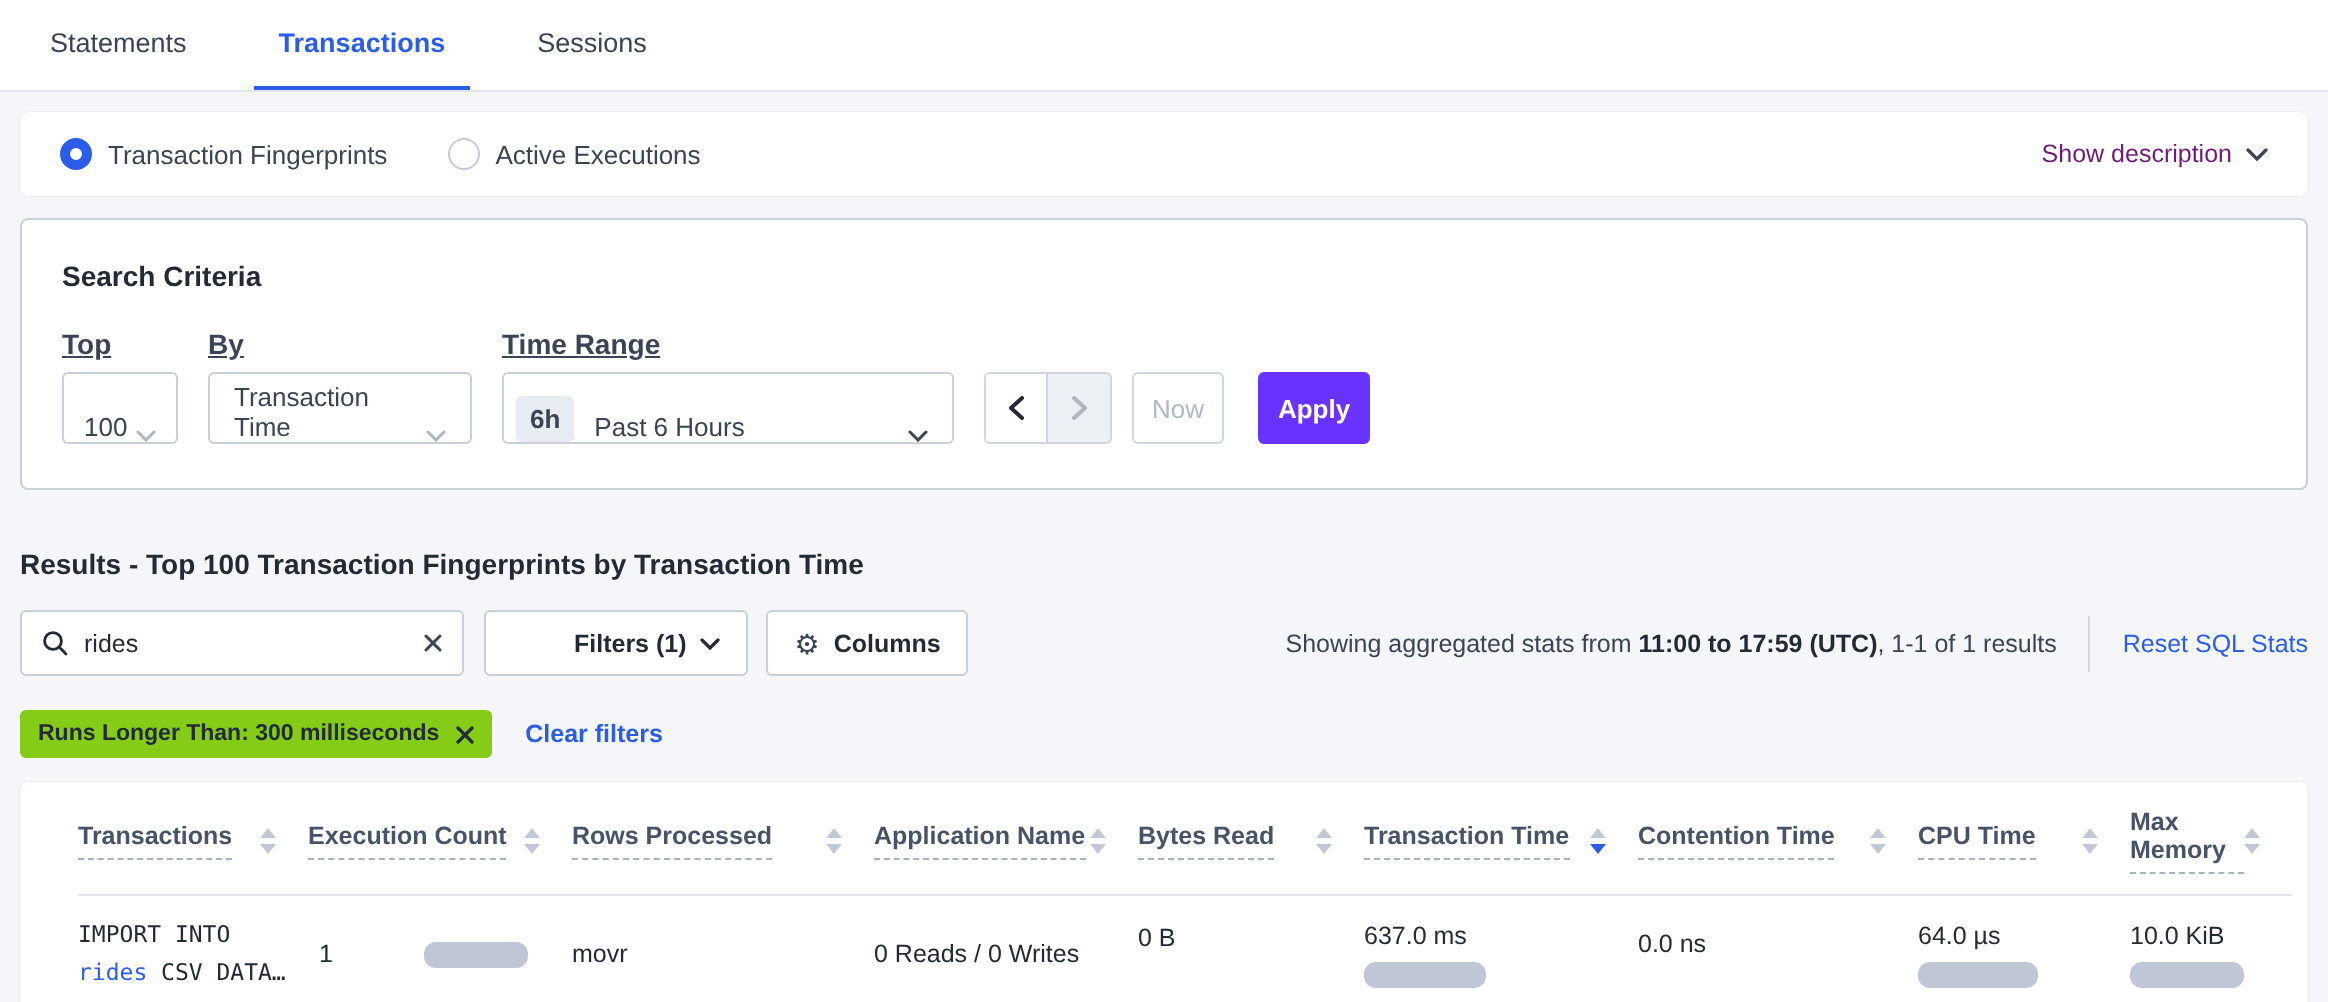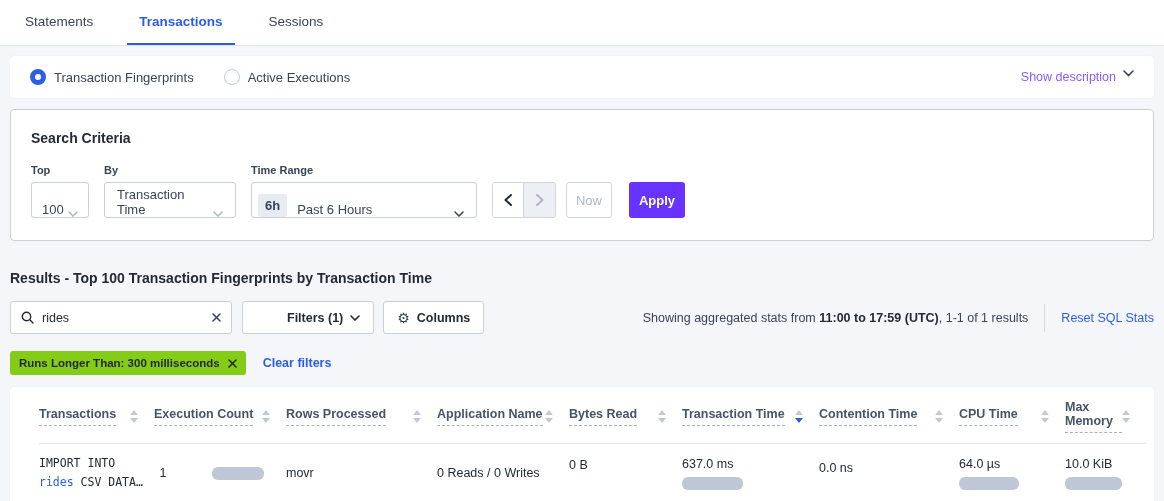--- a/index.html
+++ b/index.html
@@ -18,29 +18,29 @@
   .card { background:#fff; border-radius:4px; }
 
   
   .toggle-card { margin-top:10px; height:42px; display:flex; align-items:center;
                  padding:0 20px; box-shadow:0 0 1px rgba(0,0,0,.12); }
   .radio-item { display:flex; align-items:center; margin-right:30px; cursor:pointer; }
   .radio-circle { width:16px; height:16px; border-radius:50%; margin-right:8px; background:#fff; }
   .radio-circle.on  { border:5px solid #2b5de8; }
   .radio-circle.off { border:1px solid #c4ccd7; }
   .radio-label { font-size:13px; color:#394455; }
-  .toggle-right { margin-left:auto; display:flex; align-items:flex-start; gap:7px;
-                  font-size:12.5px; color:#8b5cf6; cursor:pointer; }
+  .toggle-right { margin-left:auto; display:flex; align-items:center; gap:7px;
+                  font-size:12.5px; color:#701a75; cursor:pointer; }
 
   
   .criteria-card { margin-top:11px; border:1px solid #c9d0da; padding:20px 20px 22px 20px; }
   .criteria-title { font-size:14px; font-weight:bold; margin-bottom:18px; }
   .criteria-row { display:flex; align-items:flex-end; }
   .field { margin-right:15px; }
-  .field-label { font-size:11px; font-weight:bold; color:#394455; margin-bottom:6px; }
+  .field-label { font-size:14px; font-weight:bold; color:#394455; margin-bottom:6px;text-decoration:underline; }
   .select { height:36px; background:#fff; border:1px solid #c9d0da; border-radius:3px;
             display:flex; align-items:flex-end; font-size:13px; color:#394455; cursor:pointer; }
   .select-top { width:58px; padding:0 10px; }
   .select-by  { width:132px; padding:0 12px; }
   .select-time { width:226px; padding:0 12px 0 6px; }
   .select .chev { margin-left:auto; }
   .time-badge { background:#e7ecf3; border-radius:3px; font-size:13px; font-weight:bold;
                 color:#394455; padding:4px 7px; margin-right:10px; }
   .arrow-group { display:flex; height:36px; border:1px solid #d0d6de; border-radius:3px;
                  overflow:hidden; margin-right:10px; }

